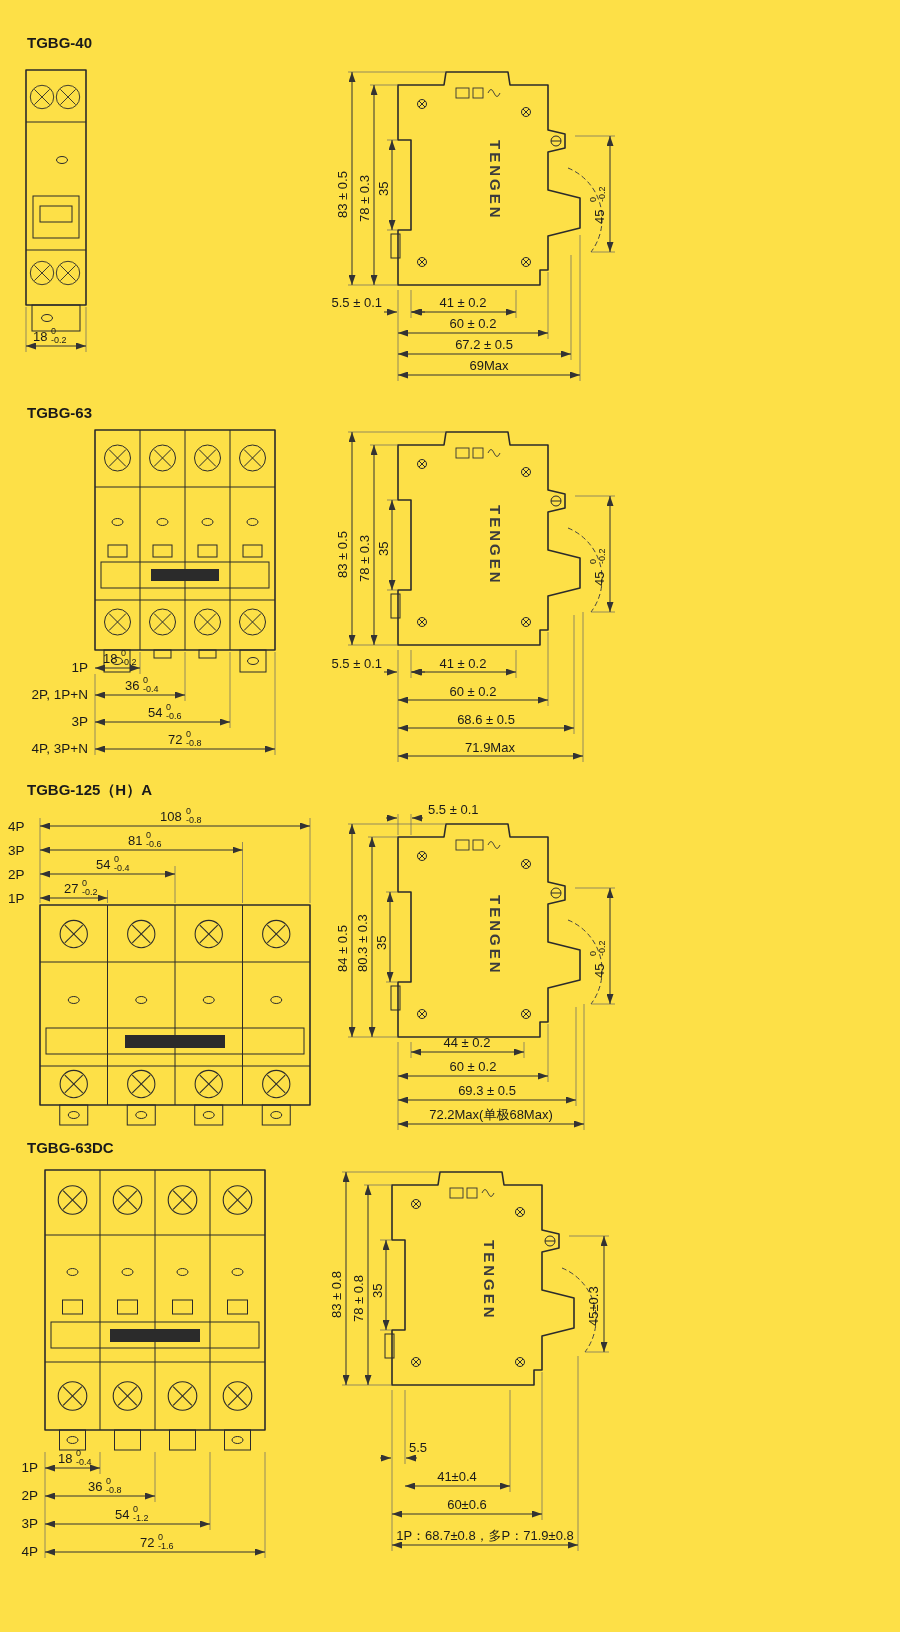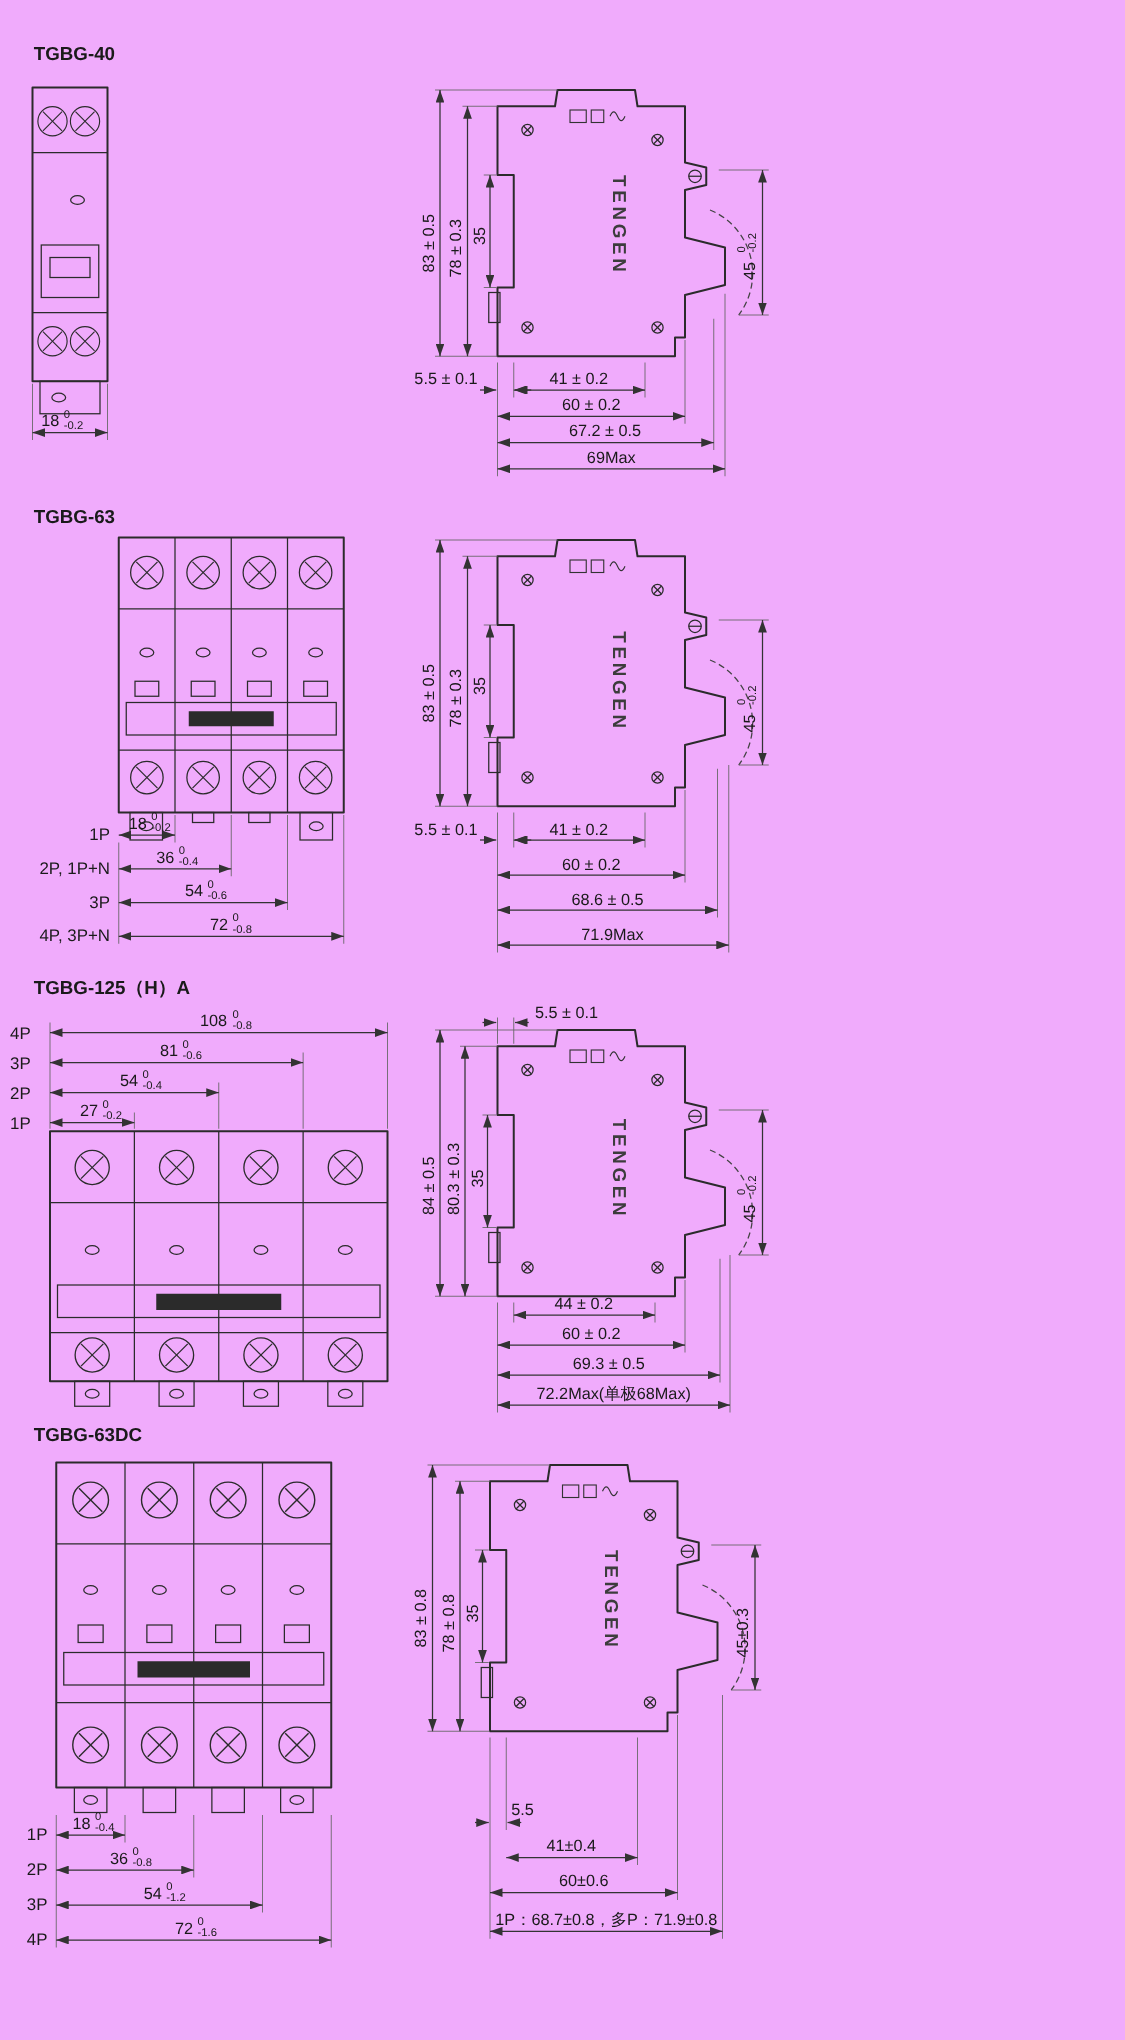--- a/index.html
+++ b/index.html
@@ -1,16 +1,16 @@
 <!DOCTYPE html>
 <html><head>
 <meta charset="utf-8">
 <style>
   html,body{margin:0;padding:0;background:#ffffff;}
-  .sheet{position:relative;width:900px;height:1632px;background:#f0abfc;font-family:"Liberation Sans",sans-serif;}
+  .sheet{position:relative;width:900px;height:1632px;background:#fde047;font-family:"Liberation Sans",sans-serif;}
   svg{display:block;}
   svg text{font-family:"Liberation Sans",sans-serif;fill:#1a1a1a;}
   .title{font-size:15px;font-weight:bold;}
   .dimtext{font-size:13px;}
   .tol{font-size:9px;}
   .plabel{font-size:13.5px;}
   .brand{font-size:15px;font-weight:bold;letter-spacing:3px;fill:#3c3c3c;}
   .outline{fill:none;stroke:#2b2b2b;stroke-width:1.6;stroke-linejoin:round;}
   .thin{fill:none;stroke:#2b2b2b;stroke-width:1;}
   .dim{stroke:#333;stroke-width:1;fill:none;}

